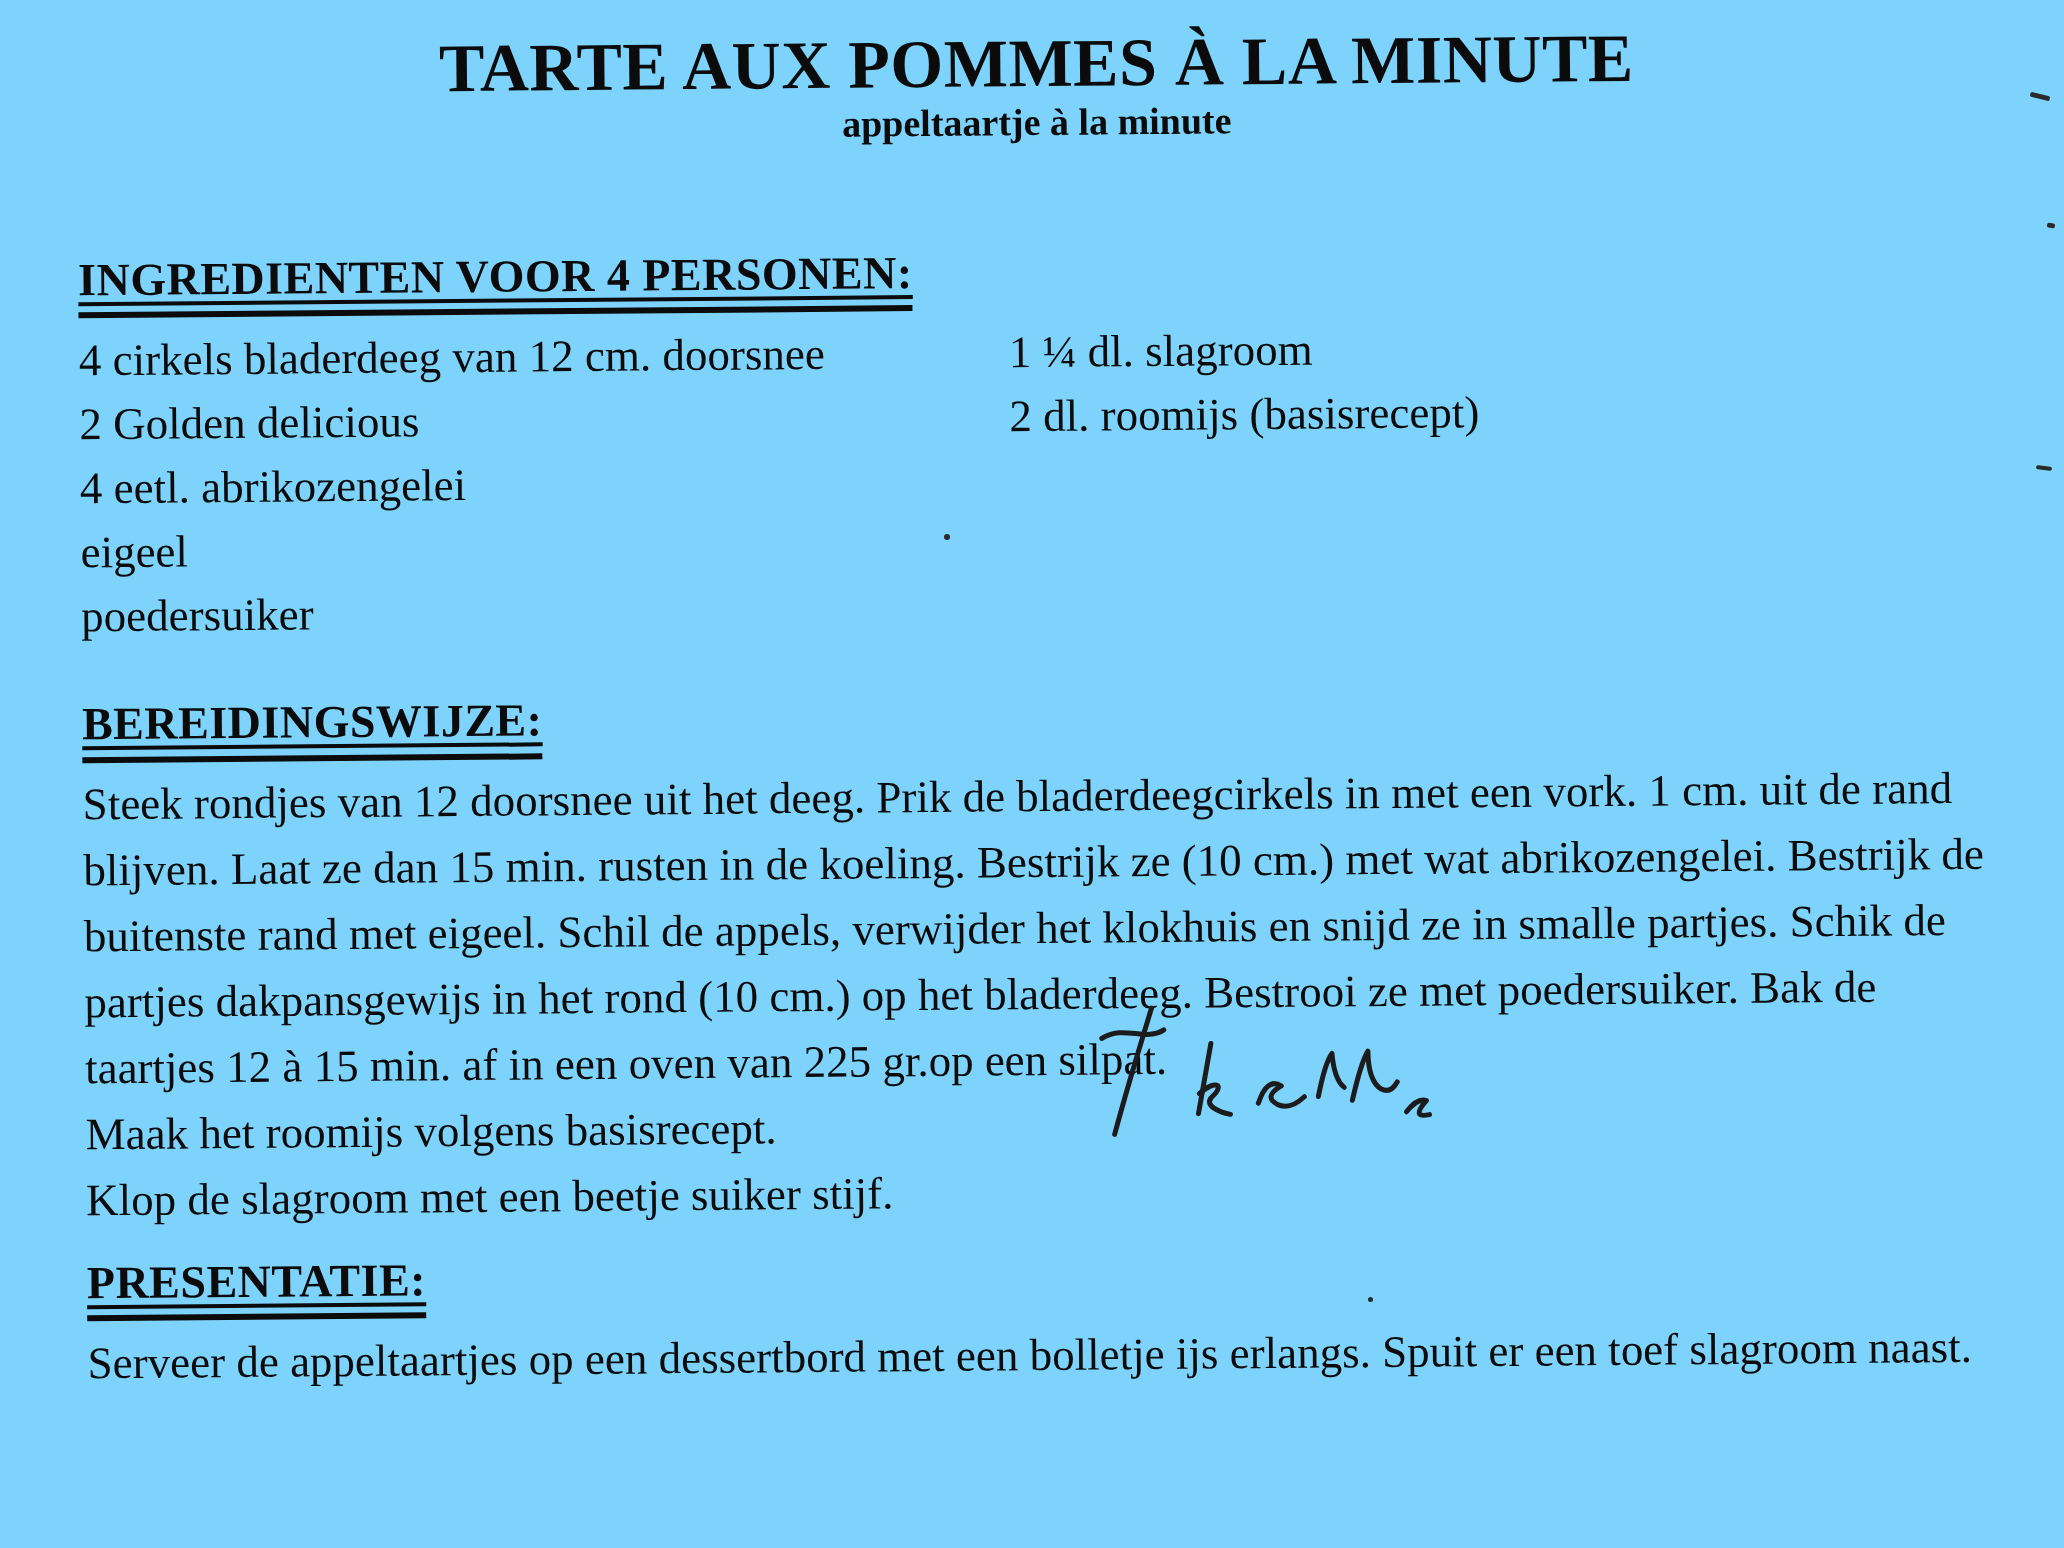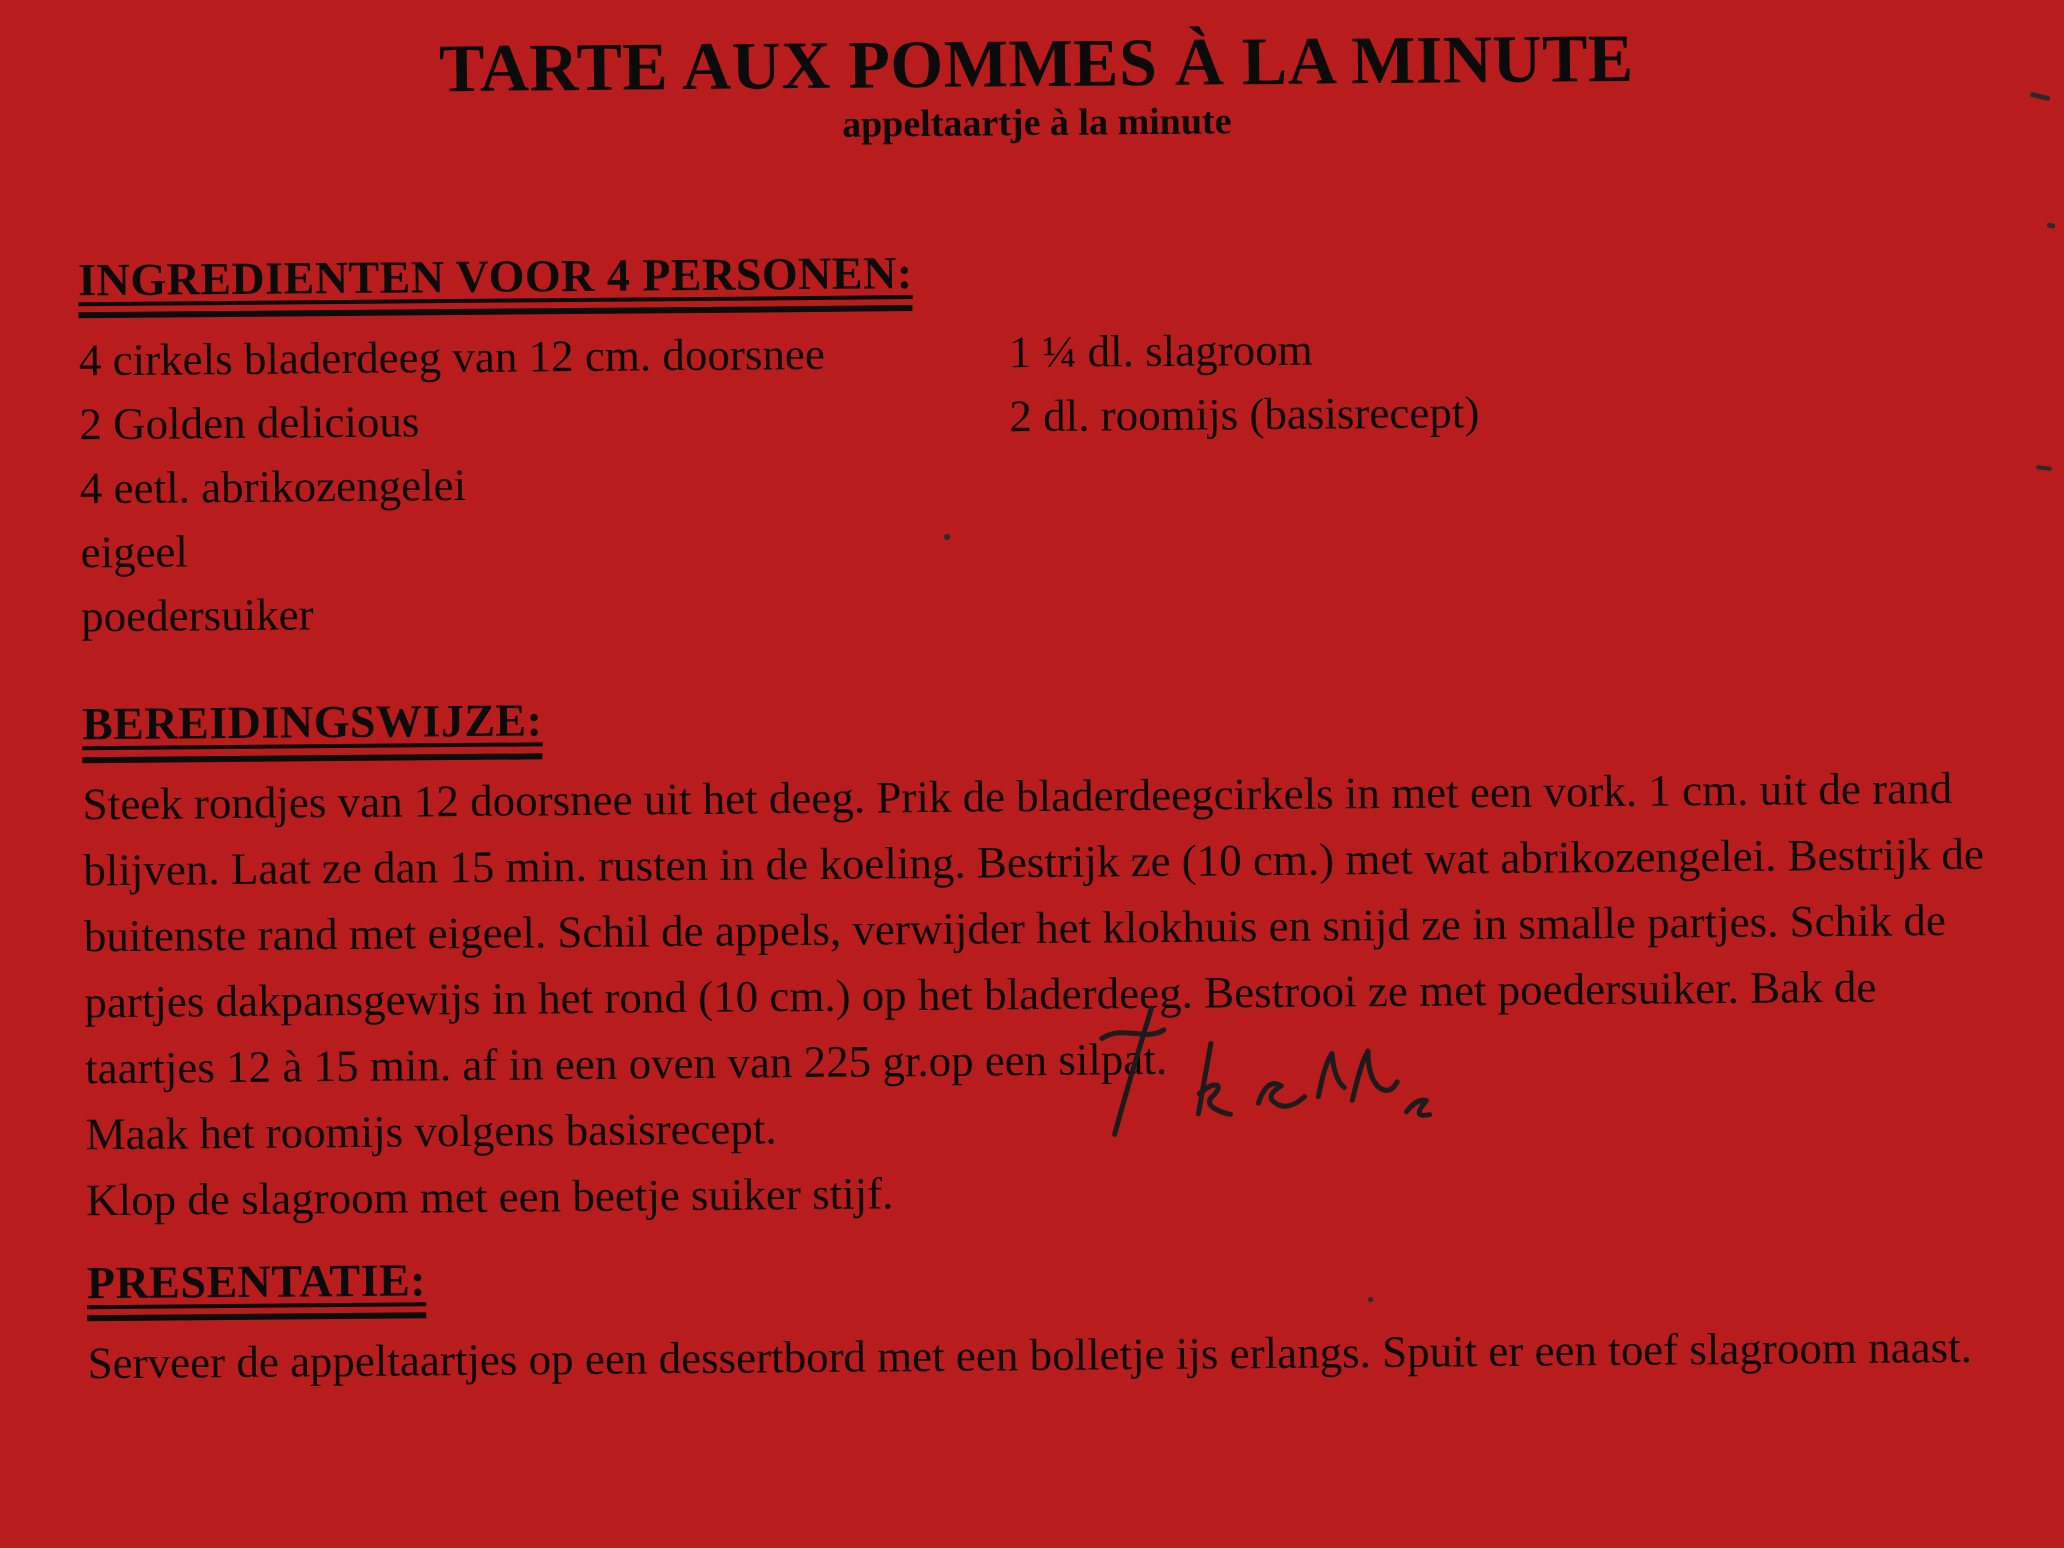--- a/index.html
+++ b/index.html
@@ -1,20 +1,20 @@
 <!DOCTYPE html>
 <html><head>
 <meta charset="utf-8">
 <style>
   html, body { margin: 0; padding: 0; background: #e8e8e8; }
   .page {
     position: relative;
     width: 2064px;
     height: 1548px;
-    background: #b91c1c;
+    background: #7dd3fc;
     overflow: hidden;
     font-family: "Liberation Serif", "DejaVu Serif", serif;
     color: #0b0b0b;
   }
   
   .content {
     position: absolute;
     left: 76px;
     top: 28px;
     width: 1920px;

